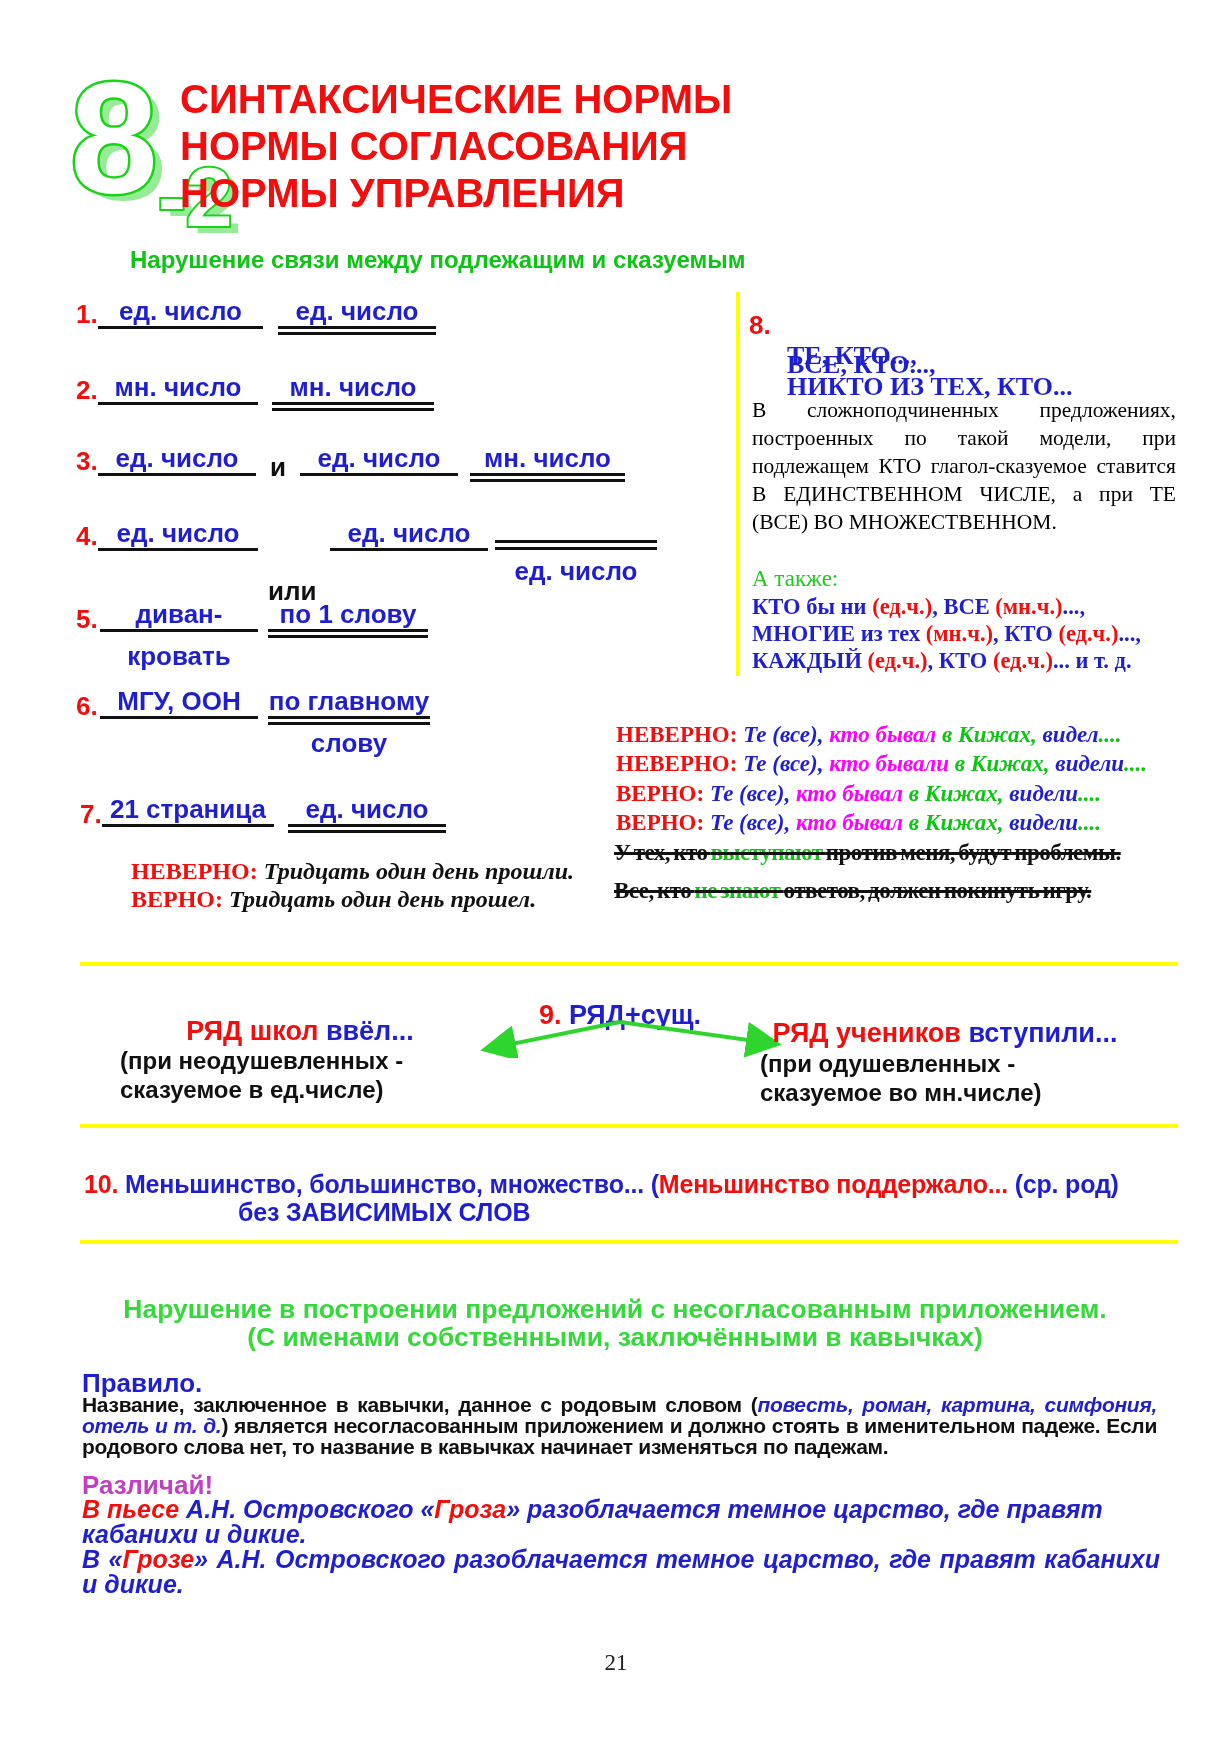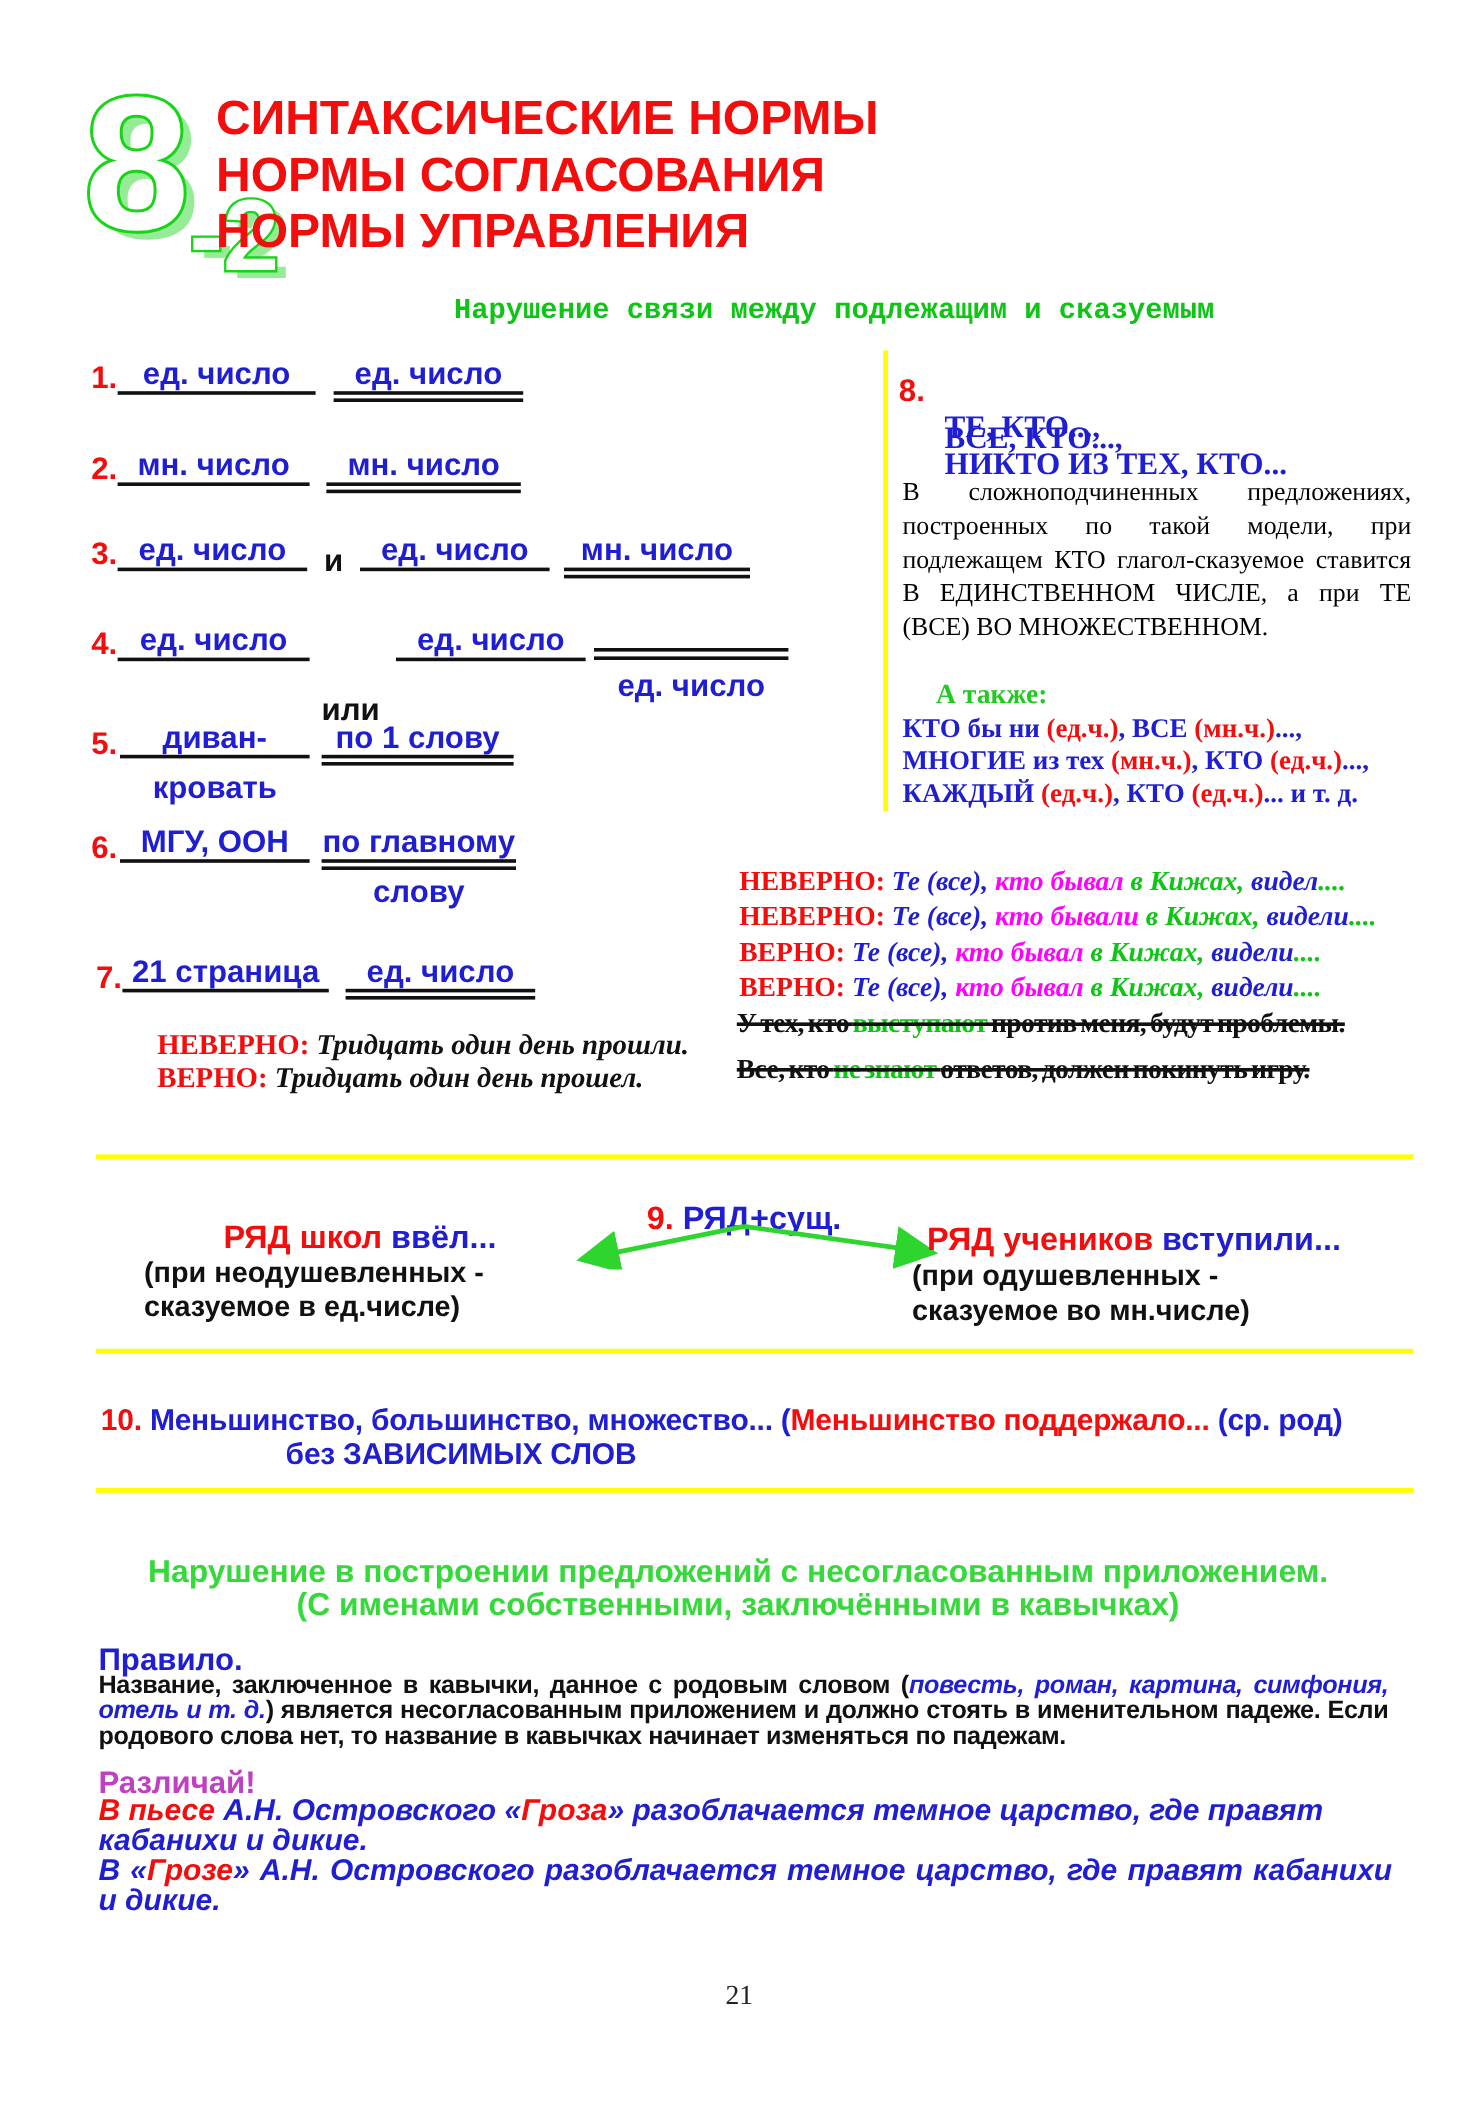--- a/index.html
+++ b/index.html
@@ -15,41 +15,41 @@
 
   
   .badge{left:70px;top:58px;font-weight:bold;color:#ffffff;
          -webkit-text-stroke:5px #17d517;paint-order:stroke fill;
          text-shadow:9px 7px 0 rgba(23,213,23,.45);}
   .badge .b8{font-size:158px;line-height:1;}
   .badge .b2{font-size:84px;line-height:1;display:inline-block;transform:translateY(34px);-webkit-text-stroke:4px #17d517;}
 
   .title{left:180px;top:76px;width:880px;text-align:left;color:var(--red);
          font-weight:bold;font-size:40px;line-height:47px;}
-  .subtitle{left:142px;top:246px;width:870px;text-align:right;color:var(--green);
-            font-family:Liberation Mono, monospace;font-weight:bold;font-size:24px;}
+  .subtitle{left:130px;top:246px;width:870px;text-align:left;color:var(--green);
+            font-family:Liberation Sans, sans-serif;font-weight:bold;font-size:24px;}
 
   
   .rnum{color:var(--red);font-weight:bold;font-size:26px;line-height:30px;}
   .conj{color:var(--ink);font-weight:bold;font-size:26px;line-height:30px;}
   .unit{position:absolute;text-align:center;border-bottom:3px solid var(--ink);}
   .unit .term{display:block;color:var(--blue);font-weight:bold;font-size:26px;line-height:30px;white-space:nowrap;}
   .unit.double::after{content:"";position:absolute;left:0;right:0;bottom:-9px;border-bottom:3px solid var(--ink);}
   .unit .below{position:absolute;top:calc(100% + 12px);left:0;right:0;color:var(--blue);
                font-weight:bold;font-size:26px;text-align:center;white-space:nowrap;}
   .dblline{position:absolute;height:4px;border-top:3px solid var(--ink);border-bottom:3px solid var(--ink);}
   .under-label{position:absolute;color:var(--blue);font-weight:bold;font-size:26px;text-align:center;white-space:nowrap;}
 
   
   .vline{width:4px;background:var(--yellow);}
   .r8head{color:var(--blue);font-family:"Liberation Serif",serif;font-weight:bold;
           font-size:26px;line-height:31px;white-space:nowrap;}
   .r8body{font-family:"Liberation Serif",serif;font-size:21.5px;line-height:28px;color:#000;
           text-align:justify;}
-  .r8also-label{color:#1ecb1e;font-family:"Liberation Serif",serif;font-weight:bold;font-size:23px;margin-left:28px;}
+  .r8also-label{color:#1ecb1e;font-family:"Liberation Serif",serif;font-weight:normal;font-size:23px;}
   .r8also{font-family:"Liberation Serif",serif;font-weight:bold;font-size:22.5px;white-space:nowrap;}
 
   .kizhi{font-family:"Liberation Serif",serif;font-weight:bold;font-size:23px;white-space:nowrap;}
   .strike{font-family:"Liberation Serif",serif;font-weight:bold;font-size:23px;white-space:nowrap;
           letter-spacing:-0.5px;word-spacing:-2px;text-decoration:line-through;
           text-decoration-thickness:2.5px;text-decoration-color:#111;}
   .ex7{font-family:"Liberation Serif",serif;font-weight:bold;font-size:24px;white-space:nowrap;margin-left:45px;}
 
   .hline{height:4px;background:var(--yellow);}
 

